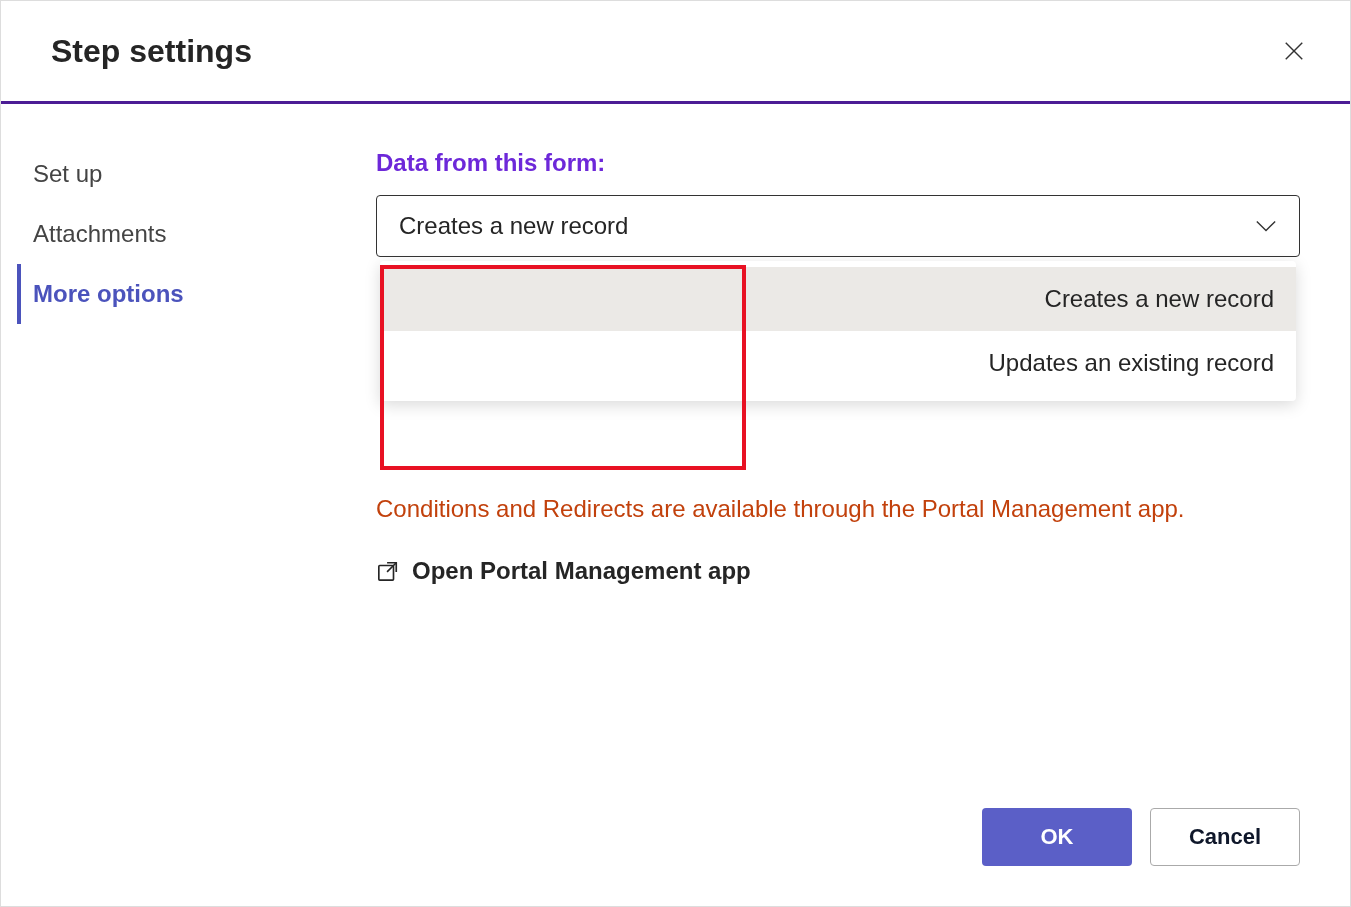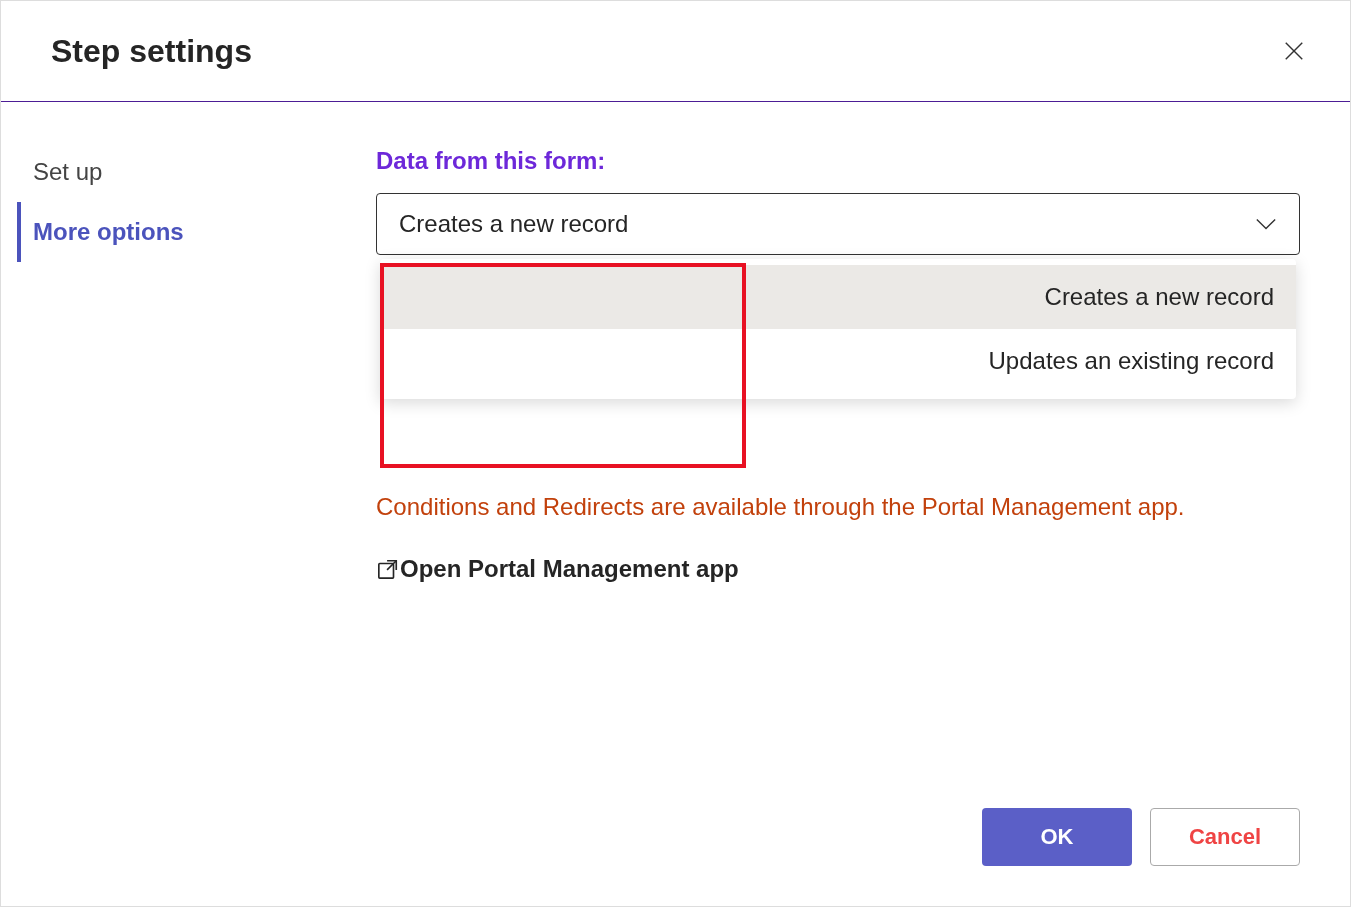--- a/index.html
+++ b/index.html
@@ -18,21 +18,21 @@
       border: 1px solid #ddd;
       display: flex;
       flex-direction: column;
       position: relative;
     }
     .header {
       display: flex;
       align-items: center;
       justify-content: space-between;
       padding: 30px 36px 30px 50px;
-      border-bottom: 1px solid #4c1d95;
+      border-bottom: 3px solid #4c1d95;
     }
     .header h1 {
       font-size: 32px;
       font-weight: 600;
       color: #252525;
     }
     .close-btn {
       width: 40px;
       height: 40px;
       display: flex;
@@ -140,20 +140,21 @@
     }
     .info-text {
       font-size: 24px;
       color: #c2410c;
       margin-top: 235px;
       line-height: 1.45;
     }
     .portal-link {
       display: inline-flex;
       align-items: center;
+      gap: 12px;
       margin-top: 30px;
       font-size: 24px;
       font-weight: 600;
       color: #252525;
       cursor: pointer;
       text-decoration: none;
     }
     .portal-link svg {
       width: 24px;
       height: 22px;
@@ -180,21 +181,21 @@
       align-items: center;
       justify-content: center;
     }
     .btn-primary {
       background: #5b5fc7;
       color: #fff;
       border: none;
     }
     .btn-secondary {
       background: #fff;
-      color: #ef4444;
+      color: #0f172a;
       border: 1px solid #aaa;
     }
   </style>
 </head>
 <body>
 
 <div class="dialog">
   <div class="header">
     <h1>Step settings</h1>
     <button class="close-btn">
@@ -203,20 +204,23 @@
         <line x1="21" y1="3" x2="3" y2="21"></line>
       </svg>
     </button>
   </div>
 
   <div class="body">
     <nav class="sidebar">
       <div class="sidebar-item">
         <span>Set up</span>
       </div>
+      <div class="sidebar-item">
+        <span>Attachments</span>
+      </div>
       <div class="sidebar-item active">
         <span>More options</span>
       </div>
     </nav>
 
     <div class="main">
       <div class="field-label">Data from this form:</div>
 
       <div class="dropdown">
         <div class="dropdown-select">

